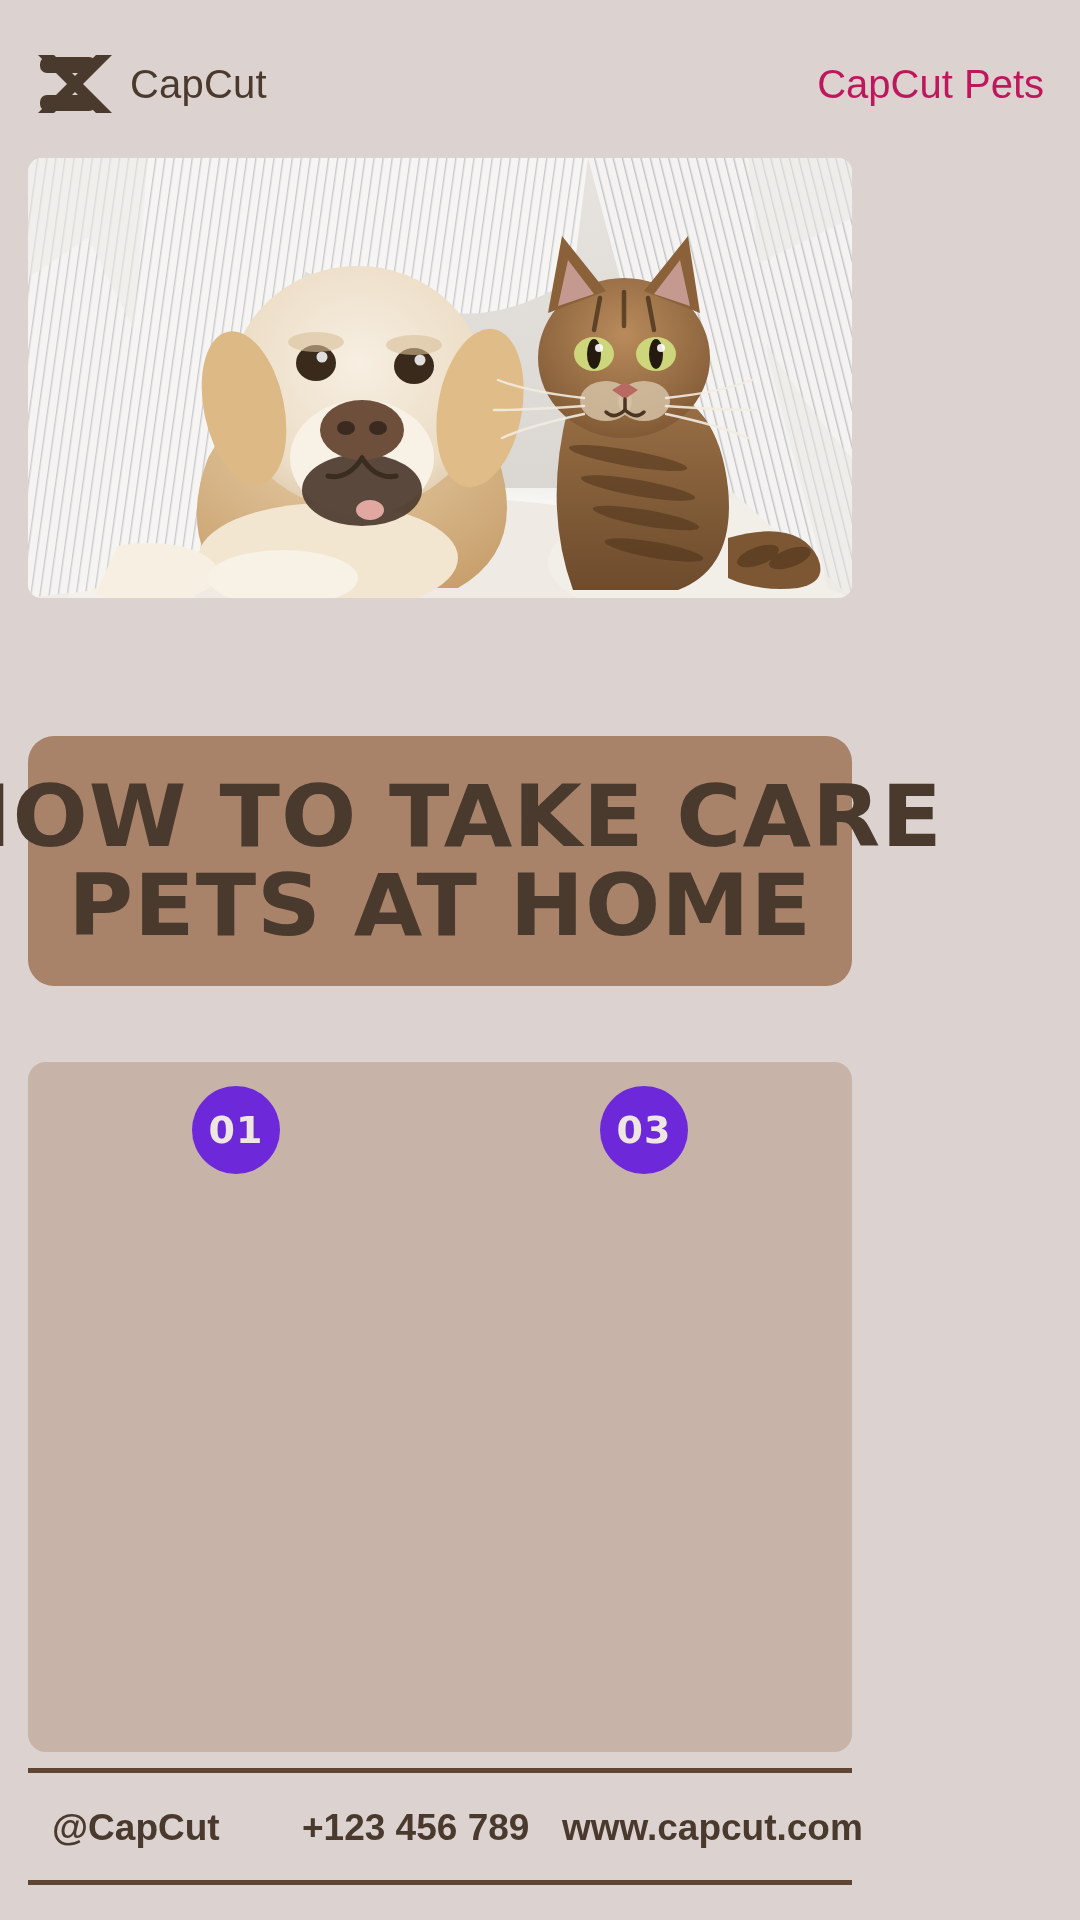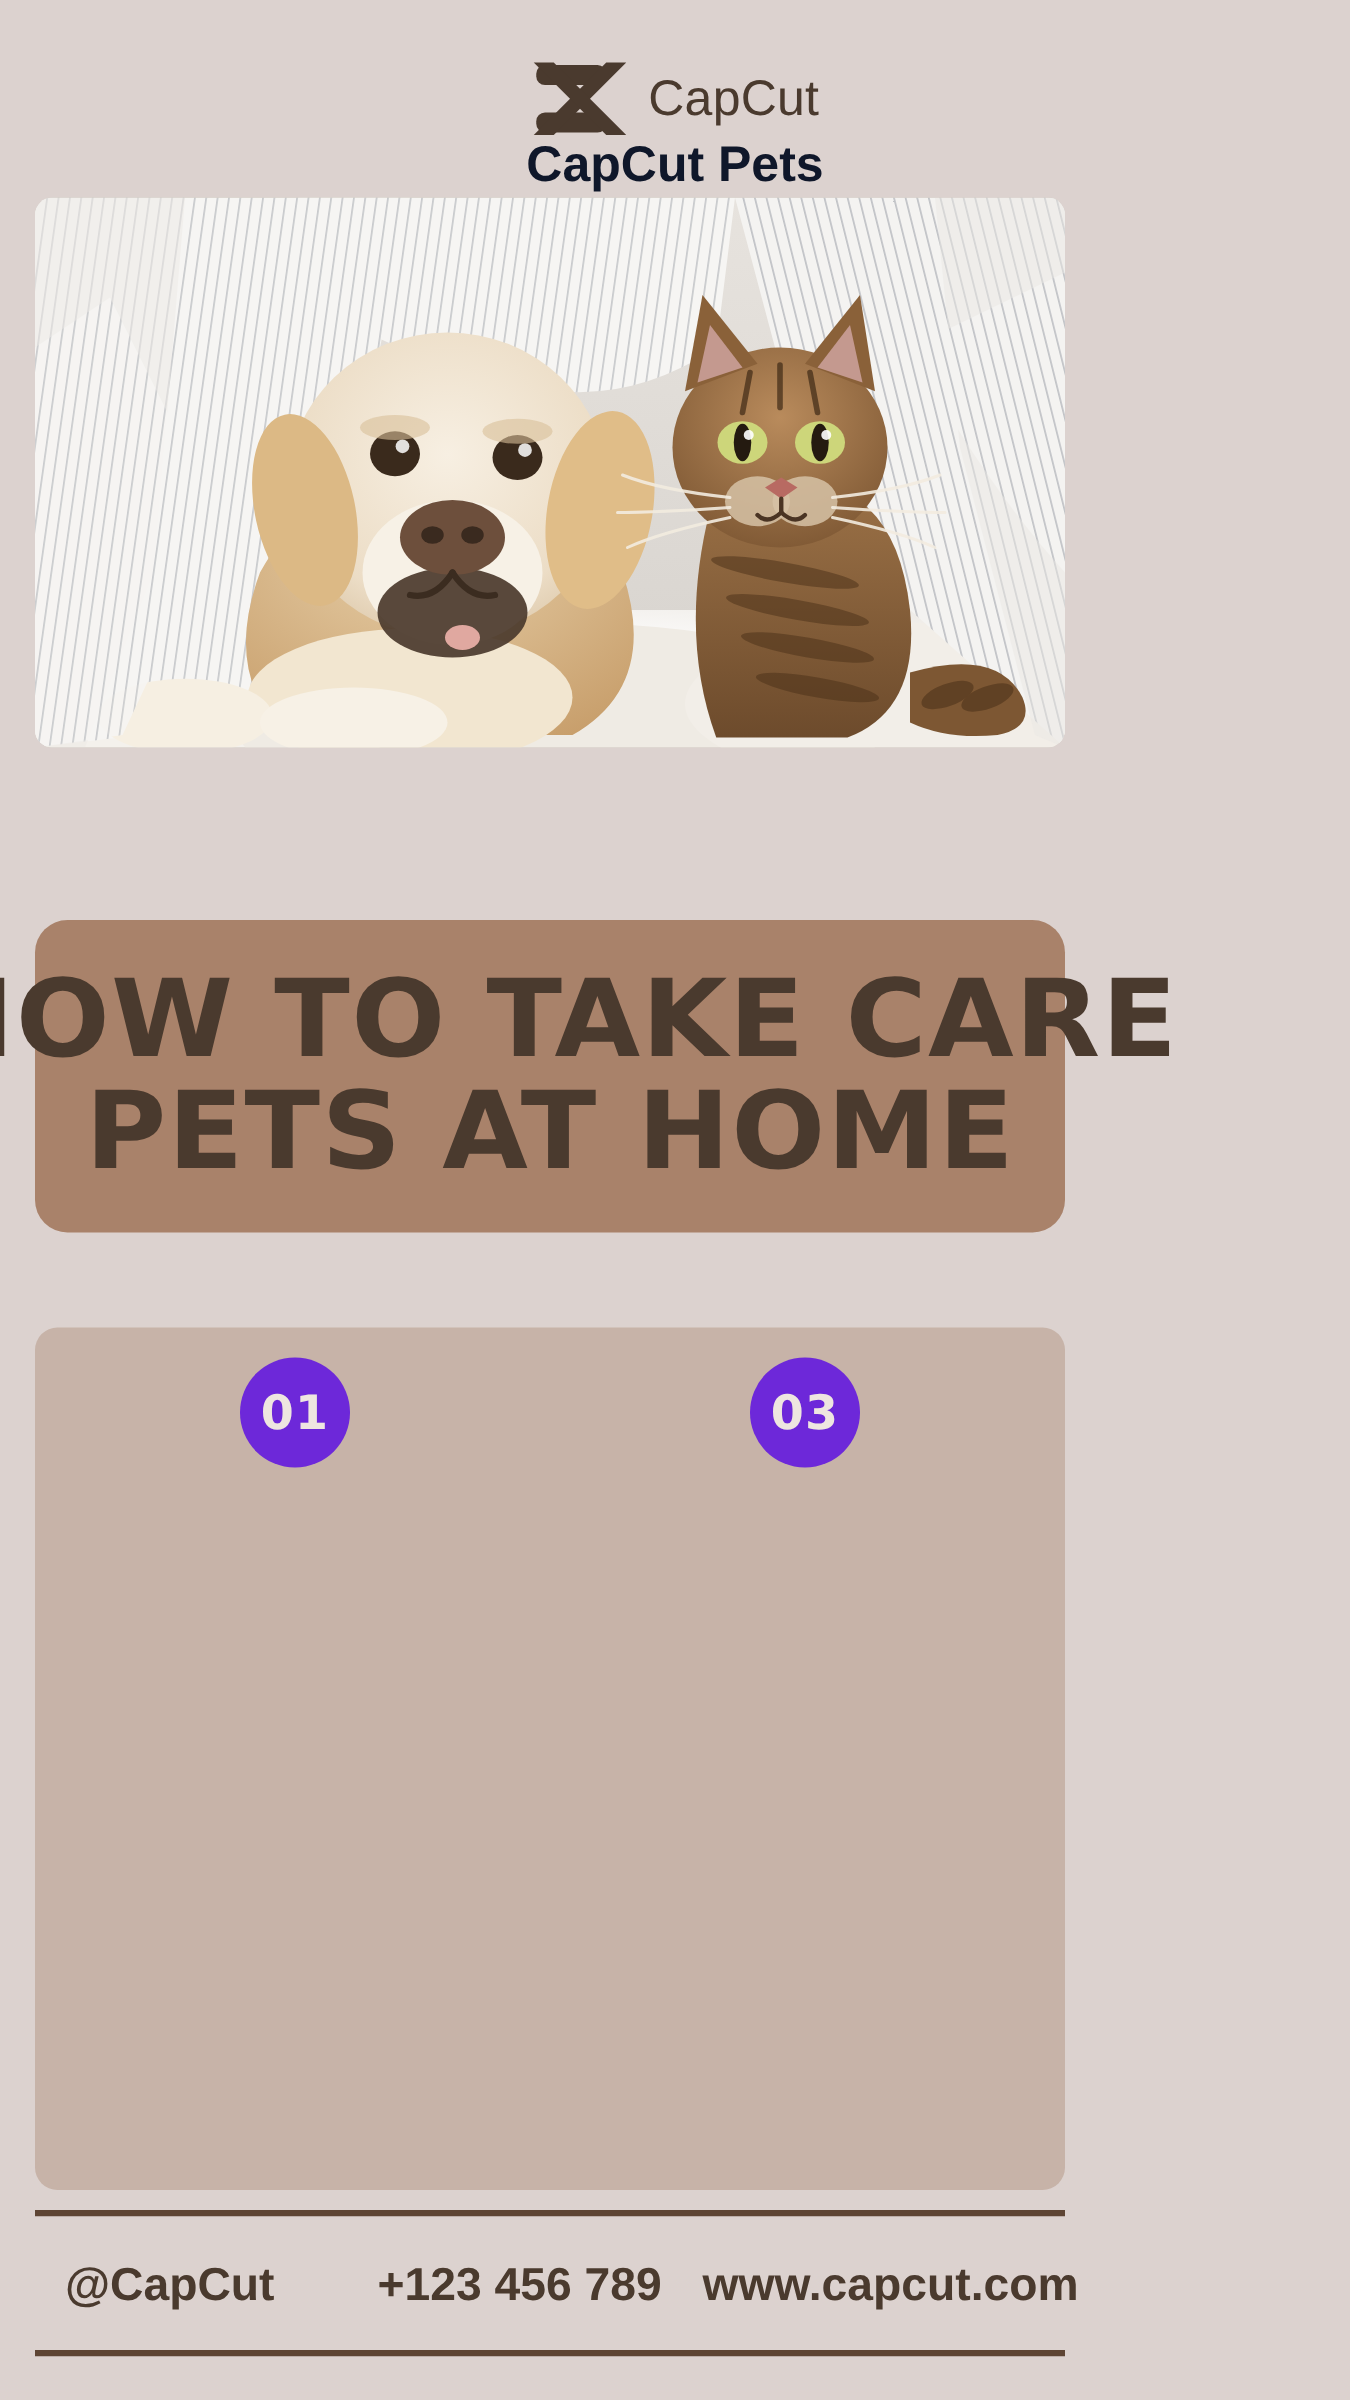--- a/index.html
+++ b/index.html
@@ -9,28 +9,28 @@
     font-family:"Liberation Sans","DejaVu Sans",sans-serif;
     overflow:hidden;
     position:relative;
   }
   .page{width:1080px;height:1920px;position:relative;box-sizing:border-box;}
 
   
   .header{
     position:absolute;top:48px;left:0;width:1080px;height:72px;
     display:flex;align-items:center;justify-content:space-between;
-    padding:0 36px;box-sizing:border-box;flex-direction:column;
+    padding:0 36px;box-sizing:border-box;
   }
   .brand{display:flex;align-items:center;gap:18px;}
   .logo-mark{width:76px;height:62px;display:block;}
   .brand-name{
     font-size:40px;color:#4a3a2e;letter-spacing:.2px;font-weight:400;
   }
-  .header-right{font-size:40px;color:#0f172a;font-weight:700;}
+  .header-right{font-size:40px;color:#be185d;font-weight:400;}
 
   
   .hero{
     position:absolute;left:28px;top:158px;width:824px;height:440px;
     border-radius:14px;overflow:hidden;background:#cfc9c2;
   }
   .hero-canvas{position:absolute;inset:0;}
 
   
   .title-banner{

